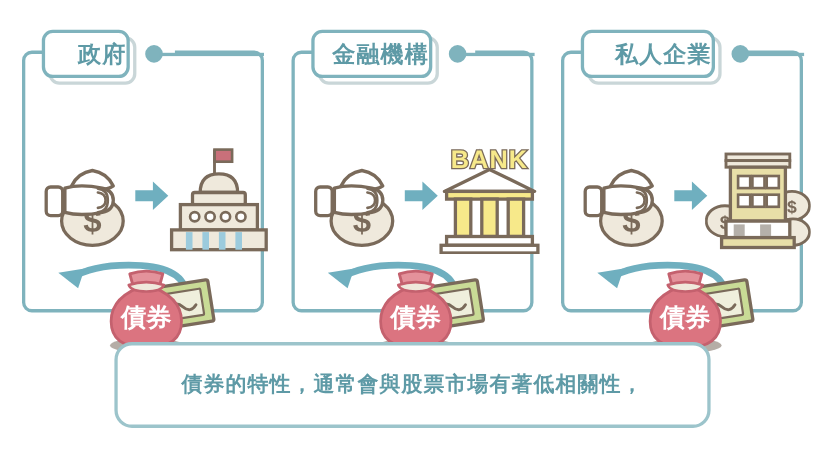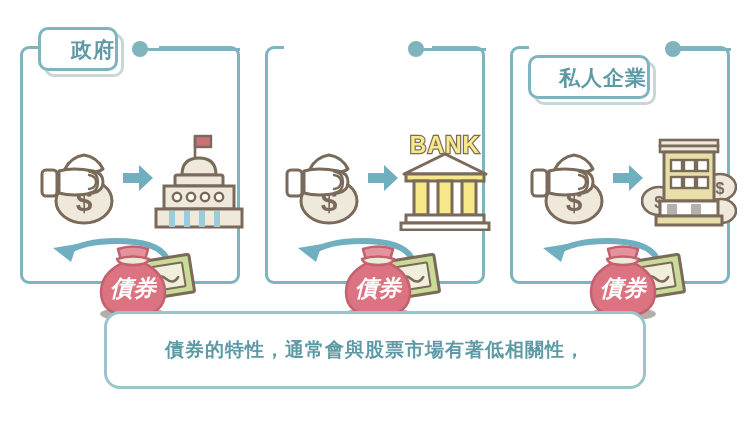--- a/index.html
+++ b/index.html
@@ -112,21 +112,20 @@
     position: absolute;
     top: 82px;
     height: 110px;
     width: 100%;
   }
   .bond-row {
     position: absolute;
     top: 176px;
     height: 100px;
     width: 100%;
-    font-style: italic;
   }
   .svg-abs { position: absolute; display: block; }
 
   
   .caption-box {
     position: absolute;
     left: 104px;
     top: 311px;
     width: 542px;
     height: 78px;
@@ -268,20 +267,26 @@
       <svg class="svg-abs" style="left:58px; top:10px;" width="104" height="86" viewBox="0 0 104 86">
         <ellipse cx="52" cy="79" rx="33" ry="7" fill="#6B5C4D" opacity="0.5"></ellipse>
         <path d="M52 24 q32 10 32 33 q0 24 -32 24 q-32 0 -32 -24 q0 -23 32 -33 Z" fill="#DB7480" stroke="#C4616E" stroke-width="2.5"></path>
         <path d="M37 14 q15 -5 30 0 l-3 11 q-12 -4 -24 0 Z" fill="#E4929B" stroke="#C4616E" stroke-width="2.6" stroke-linejoin="round"></path>
         <path d="M36 24 q16 -5 32 0 q-2 6 -16 6 q-14 0 -16 -6 Z" fill="#EFE9DC" stroke="#C4616E" stroke-width="2.4" stroke-linejoin="round"></path>
         <text x="52" y="61" font-family="'Liberation Sans','DejaVu Sans',sans-serif" font-size="23" font-weight="bold" fill="#ffffff" text-anchor="middle">債券</text>
       </svg>
     </div>
   </div>
 
+  <div class="chip-wrap" style="left:283px; width:110px;">
+    <div class="chip-shadow"></div>
+    <div class="chip">
+      <span class="chip-label">金融機構</span>
+    </div>
+  </div>
   <div class="conn" style="left:408px; width:78px;">
     <div class="conn-dot"></div>
     <div class="conn-line" style="width:65px;"></div>
   </div>
 
   <div class="panel p3">
     <div class="panel-notch" style="left:16px; width:140px;"></div>
 
     <div class="icon-row">
       <svg class="svg-abs" style="left:12px; top:4px;" width="92" height="92" viewBox="0 0 92 92">
@@ -333,21 +338,21 @@
       <svg class="svg-abs" style="left:58px; top:10px;" width="104" height="86" viewBox="0 0 104 86">
         <ellipse cx="52" cy="79" rx="33" ry="7" fill="#6B5C4D" opacity="0.5"></ellipse>
         <path d="M52 24 q32 10 32 33 q0 24 -32 24 q-32 0 -32 -24 q0 -23 32 -33 Z" fill="#DB7480" stroke="#C4616E" stroke-width="2.5"></path>
         <path d="M37 14 q15 -5 30 0 l-3 11 q-12 -4 -24 0 Z" fill="#E4929B" stroke="#C4616E" stroke-width="2.6" stroke-linejoin="round"></path>
         <path d="M36 24 q16 -5 32 0 q-2 6 -16 6 q-14 0 -16 -6 Z" fill="#EFE9DC" stroke="#C4616E" stroke-width="2.4" stroke-linejoin="round"></path>
         <text x="52" y="61" font-family="'Liberation Sans','DejaVu Sans',sans-serif" font-size="23" font-weight="bold" fill="#ffffff" text-anchor="middle">債券</text>
       </svg>
     </div>
   </div>
 
-  <div class="chip-wrap" style="left:528px; width:122px;margin-top:28px;">
+  <div class="chip-wrap" style="left:528px; width:122px;">
     <div class="chip-shadow"></div>
     <div class="chip">
       <span class="chip-label">私人企業</span>
     </div>
   </div>
   <div class="conn" style="left:665px; width:66px;">
     <div class="conn-dot"></div>
     <div class="conn-line" style="width:53px;"></div>
   </div>
 

